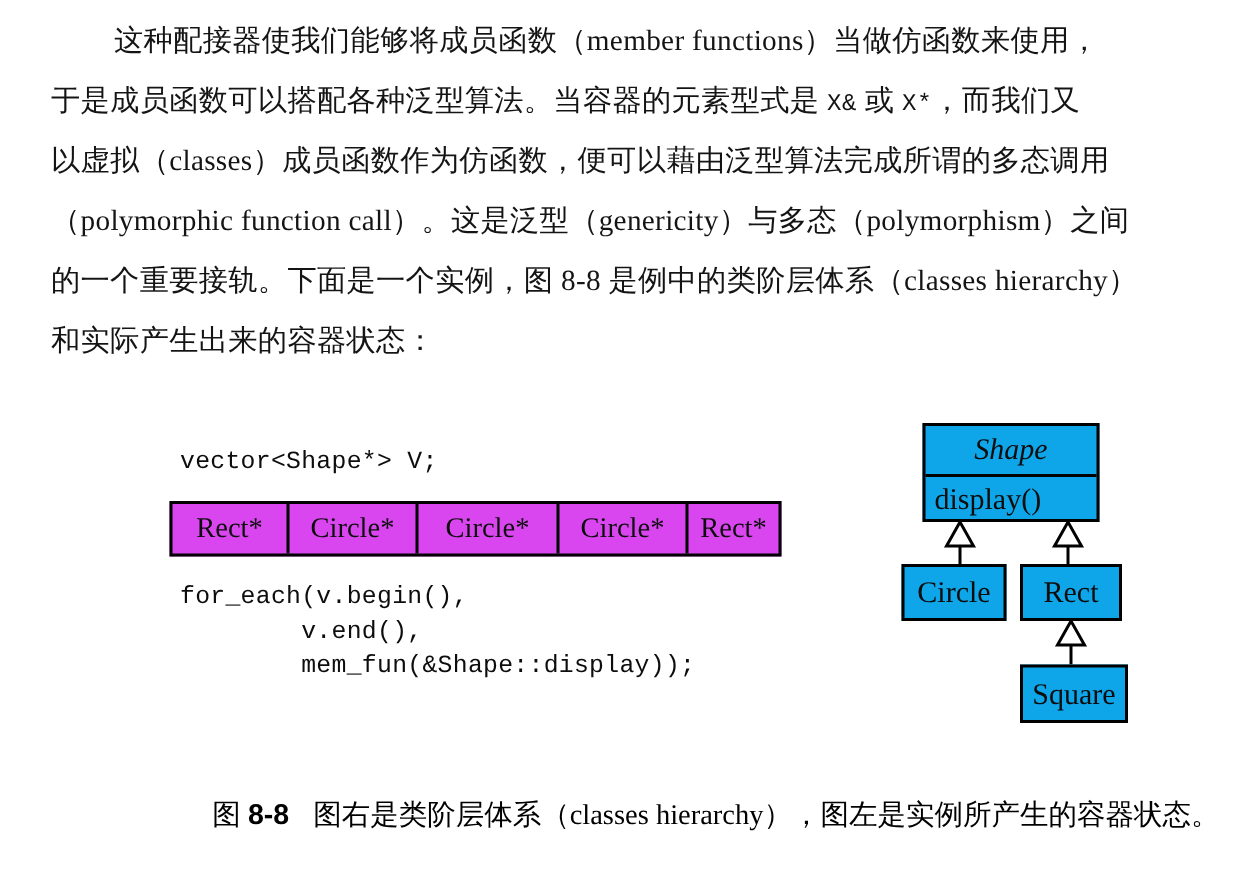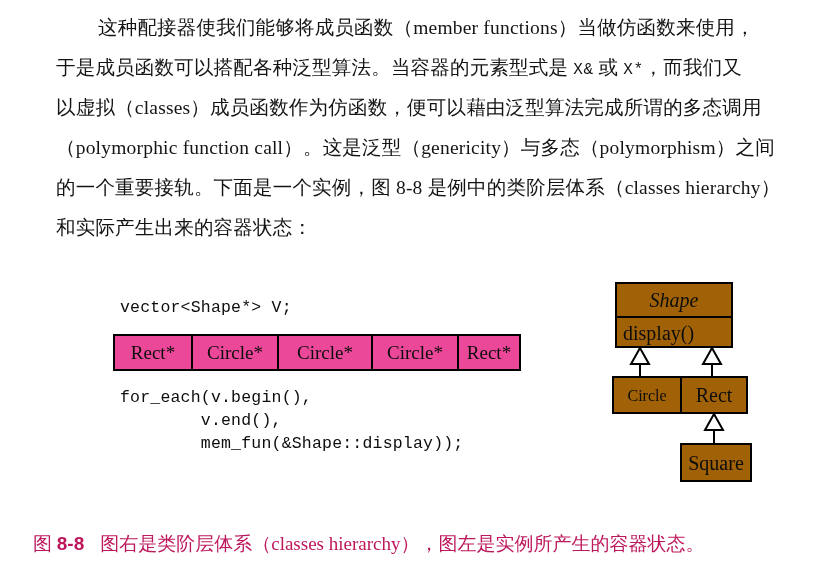--- a/index.html
+++ b/index.html
@@ -23,21 +23,20 @@
     top: 8px;
     width: 772px;
   }
   .prose-line {
     font-size: 19.5px;
     line-height: 40px;
     height: 40px;
     white-space: nowrap;
     letter-spacing: 0.2px;
     color: #141414;
-    margin-left: 22px;
   }
   .prose-line.indent {
     text-indent: 42px;
   }
   .mono-inline {
     font-family: "Liberation Mono", "DejaVu Sans Mono", monospace;
     font-size: 16px;
     letter-spacing: 0.5px;
   }
 
@@ -63,21 +62,21 @@
   .code-decl { left: 120px; top: 24px; }
   .code-foreach { left: 120px; top: 114px; }
 
   
   .vec-table {
     position: absolute;
     left: 113px;
     top: 62px;
     display: flex;
     border: 2px solid #000;
-    background: #ec4899;
+    background: #d946ef;
   }
   .vec-cell {
     border-right: 2px solid #000;
     height: 33px;
     line-height: 33px;
     text-align: center;
     font-size: 19px;
     font-family: "Liberation Serif", "DejaVu Serif", serif;
     color: #0d0d0d;
     box-sizing: border-box;
@@ -93,21 +92,21 @@
   .uml {
     position: absolute;
     left: 590px;
     top: 0px;
     width: 243px;
     height: 235px;
   }
   .uml-box {
     position: absolute;
     border: 2px solid #000;
-    background: #a16207;
+    background: #0ea5e9;
     box-sizing: border-box;
     text-align: center;
     font-family: "Liberation Serif", "DejaVu Serif", serif;
     color: #0d0d0d;
   }
   .uml-shape {
     left: 25px;
     top: 10px;
     width: 118px;
     height: 66px;
@@ -122,26 +121,26 @@
     text-align: center;
   }
   .uml-shape-method {
     height: 30px;
     line-height: 30px;
     font-size: 20px;
     text-align: left;
     padding-left: 6px;
   }
   .uml-circle {
-    left: 22px;
+    left: 11px;
     top: 104px;
     width: 70px;
     height: 38px;
     line-height: 35px;
-    font-size: 16px;
+    font-size: 20px;
   }
   .uml-rect {
     left: 90px;
     top: 104px;
     width: 68px;
     height: 38px;
     line-height: 35px;
     font-size: 20px;
   }
   .uml-square {
@@ -163,21 +162,22 @@
 
   
   .caption {
     position: absolute;
     left: 33px;
     top: 529px;
     width: 780px;
     font-size: 19px;
     line-height: 30px;
     white-space: nowrap;
-    color: #be185d;
+    color: #000000;
+    text-align: right;
   }
   .caption-num {
     font-family: "Liberation Sans", "DejaVu Sans", sans-serif;
     font-weight: bold;
     font-size: 19px;
     letter-spacing: 0px;
   }
   .caption-gap { display: inline-block; width: 16px; }
 </style>
 </head>

